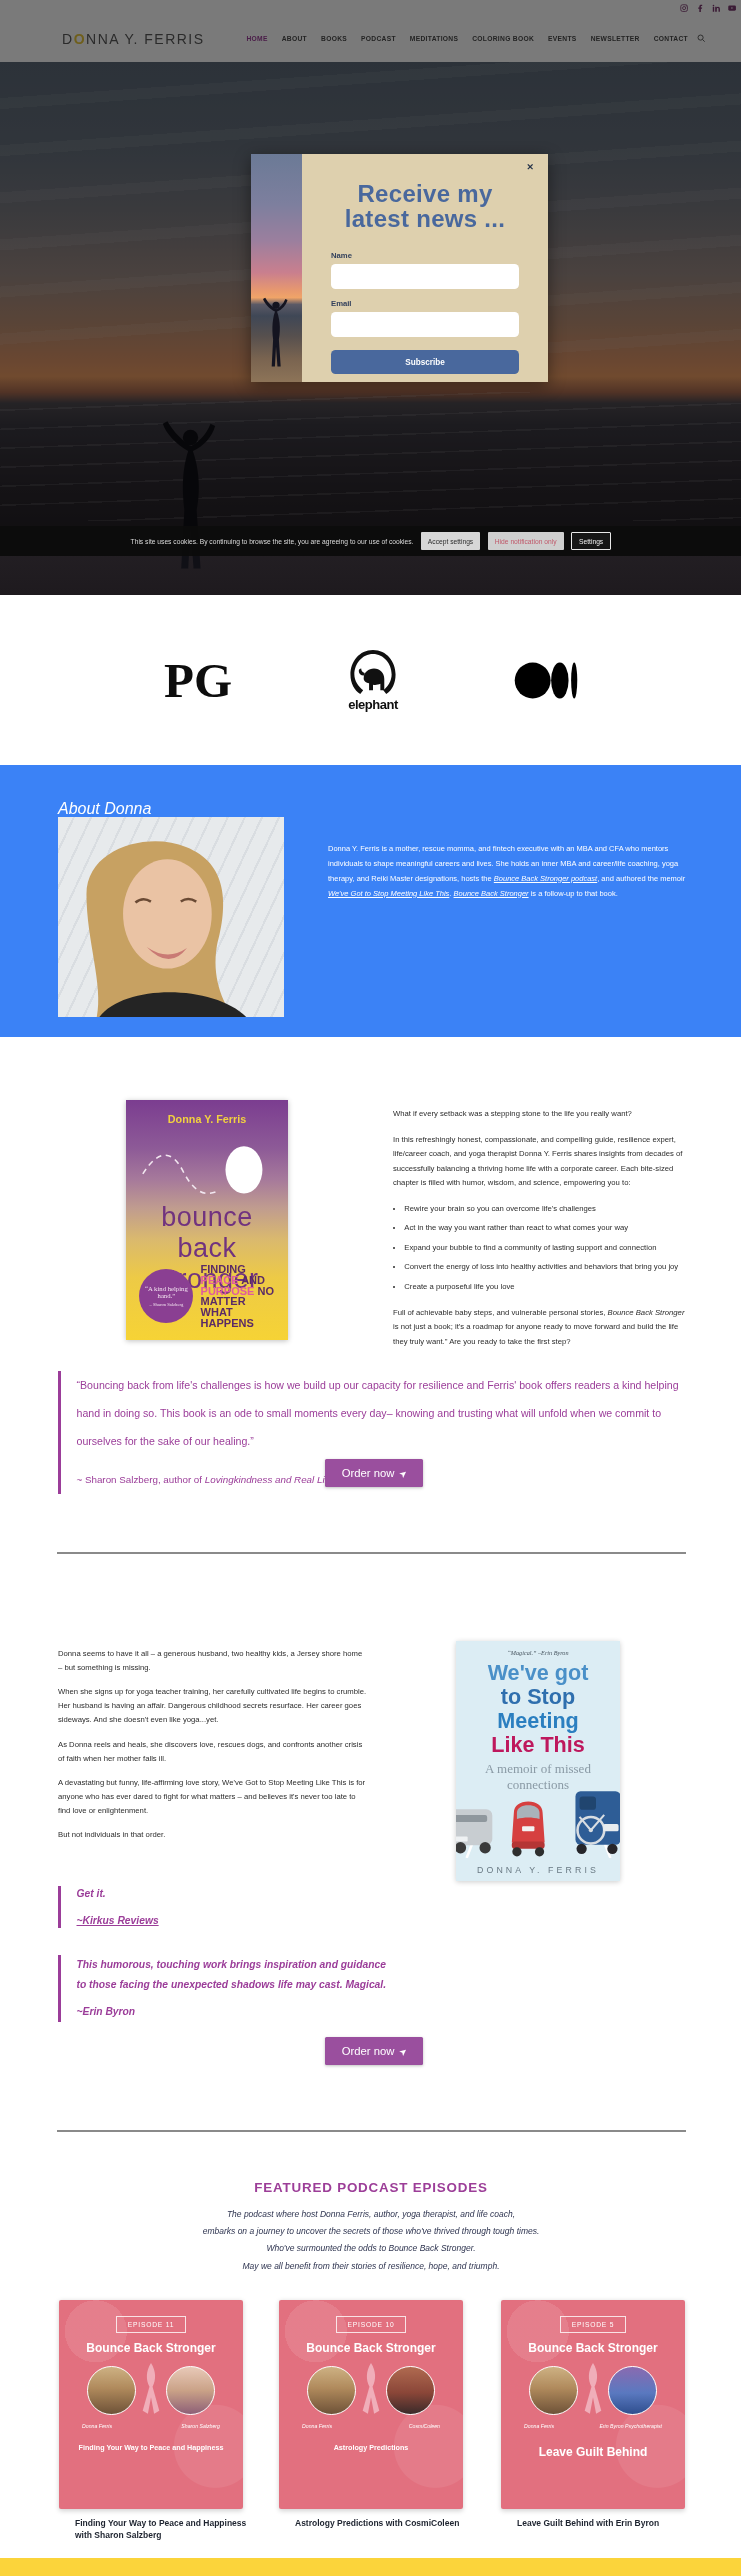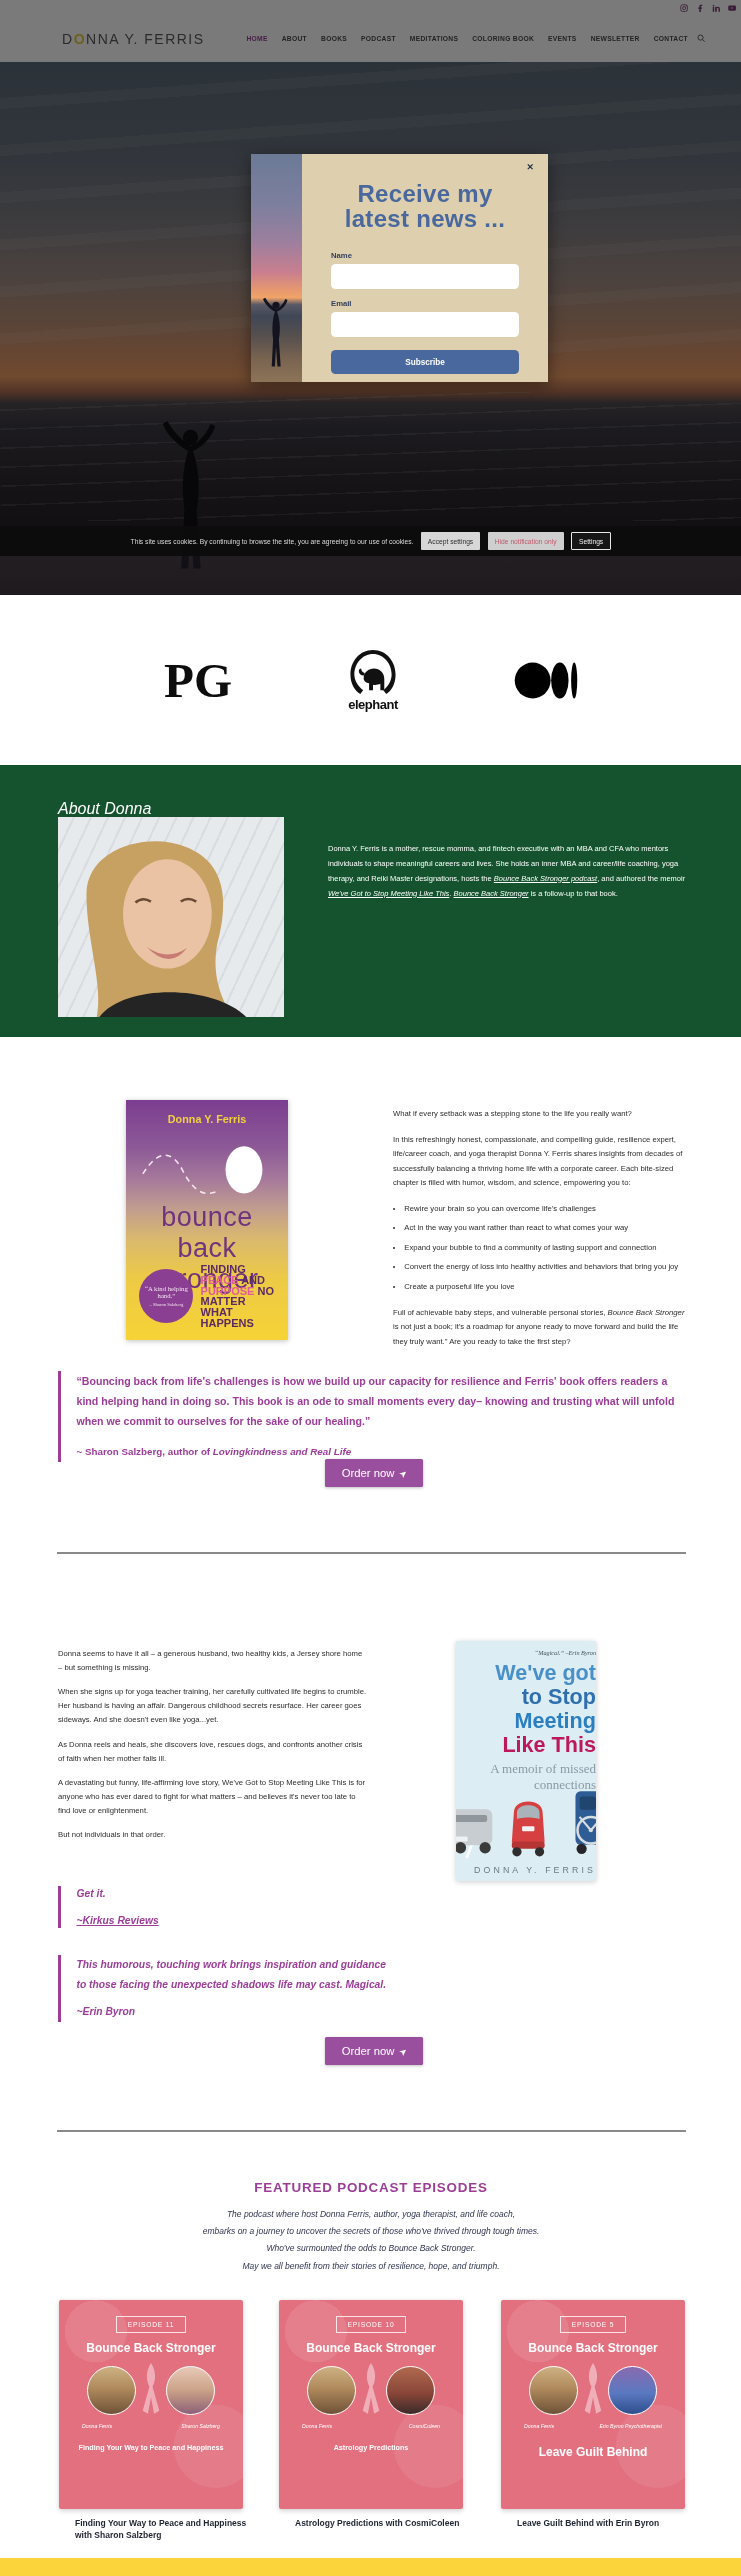--- a/index.html
+++ b/index.html
@@ -62,21 +62,21 @@
 
   
   .press{top:595px;left:0;width:742px;height:170px;background:#fff;display:flex;
          align-items:center;justify-content:center;gap:114px;}
   .pg-logo{font-family:"Liberation Serif",serif;font-weight:700;font-size:49px;color:#0d0d0d;}
   .elephant{display:flex;flex-direction:column;align-items:center;color:#101010;}
   .elephant-word{font-size:13px;font-weight:700;letter-spacing:-0.5px;margin-top:-3.1px;}
   .medium-logo svg{display:block;}
 
   
-  .about{top:765px;left:0;width:742px;height:272px;background:#14532d;}
+  .about{top:765px;left:0;width:742px;height:272px;background:#3b82f6;}
   .about-h{position:absolute;left:58px;top:21.6px;color:#fff;font-size:16px;font-style:italic;font-weight:400;}
   .about-photo{position:absolute;left:58px;top:52px;width:226px;height:200px;overflow:hidden;
     background:repeating-linear-gradient(115deg,#e7eaec 0 13.4px,#d9dde1 13.4px 15.5px);}
   .about-bio{position:absolute;left:328px;top:68px;width:358px;color:#fff;font-size:7.5px;line-height:15px;}
   .about-bio a{color:#fff;font-style:italic;text-decoration:underline;cursor:pointer;}
 
   
   .cover1{top:1100px;left:126px;width:162px;height:240px;box-shadow:0 1px 5.2px rgba(0,0,0,.25);
     background:linear-gradient(180deg,#7b3d90 0%,#8d5a97 20%,#a6799b 33%,#c09c8f 45%,#dab96e 58%,#edca46 74%,#f6d335 100%);
     text-align:center;overflow:hidden;}
@@ -89,32 +89,32 @@
     padding:3.1px;box-sizing:border-box;}
   .cover1-badge .attr{font-size:4.6px;margin-top:3.1px;}
   .cover1-tag{width:77px;margin-left:7.2px;text-align:left;font-size:11px;font-weight:700;color:#5a2a66;line-height:10.8px;}
   .cover1-tag .pink{color:#e05a9e;}
   .book1-text{top:1107px;left:393px;width:298px;font-size:7.7px;line-height:14.4px;color:#2c2c2c;}
   .book1-text p{margin:0 0 11.3px;}
   .book1-text ul{margin:0 0 11.3px;padding-left:11.3px;}
   .book1-text li{margin-bottom:5.2px;}
 
   .quote1{top:1371px;left:58px;width:631px;border-left:3.6px solid #9b3d99;padding-left:15.5px;box-sizing:border-box;
-          color:#9b3d99;font-weight:700;font-size:10.6px;line-height:20px;}
+          color:#9b3d99;font-weight:400;font-size:10.6px;line-height:28px;}
   .quote-attr{margin-top:11.3px;font-size:9.8px;}
   .order-btn{left:325px;width:98px;height:28px;background:#9a4f9e;color:#fff;border:none;border-radius:1.5px;
              font-size:11.3px;font-weight:400;cursor:pointer;box-shadow:0 1px 3.1px rgba(0,0,0,.25);
              font-family:"Liberation Sans",sans-serif;}
   .order-arrow{display:inline-block;transform:rotate(-40deg);margin-left:4.1px;font-size:9.3px;}
   .divider{left:57px;width:629px;height:1.5px;background:#8a8a8a;}
 
   
   .book2-text{top:1647px;left:58px;width:309px;font-size:7.7px;line-height:14px;color:#2c2c2c;}
   .book2-text p{margin:0 0 10.3px;}
-  .cover2{top:1641px;left:456px;width:140px;height:240px;background:#dcedf4;text-align:right;overflow:hidden;
+  .cover2{top:1641px;left:456px;width:164px;height:240px;background:#dcedf4;text-align:center;overflow:hidden;
           box-shadow:0 1px 5.2px rgba(0,0,0,.2);}
   .cover2-blurb{margin-top:8.2px;font-family:"Liberation Serif",serif;font-style:italic;font-size:6.2px;color:#44525c;}
   .cover2-title{margin-top:5.2px;font-weight:700;font-size:21.6px;line-height:24px;}
   .cover2-title .l1{color:#4a90c8;}
   .cover2-title .l2{color:#2f6fae;}
   .cover2-title .l3{color:#2b7fc0;}
   .cover2-title .l4{color:#be185d;}
   .cover2-sub{margin-top:4.1px;font-family:"Liberation Serif",serif;font-size:13px;color:#8a9aa5;}
   .cover2-cars{position:absolute;left:0;bottom:23px;width:165px;height:77px;}
   .cover2-author{position:absolute;left:0;bottom:6.2px;width:100%;letter-spacing:3.1px;color:#6a7a84;font-size:8.8px;}

